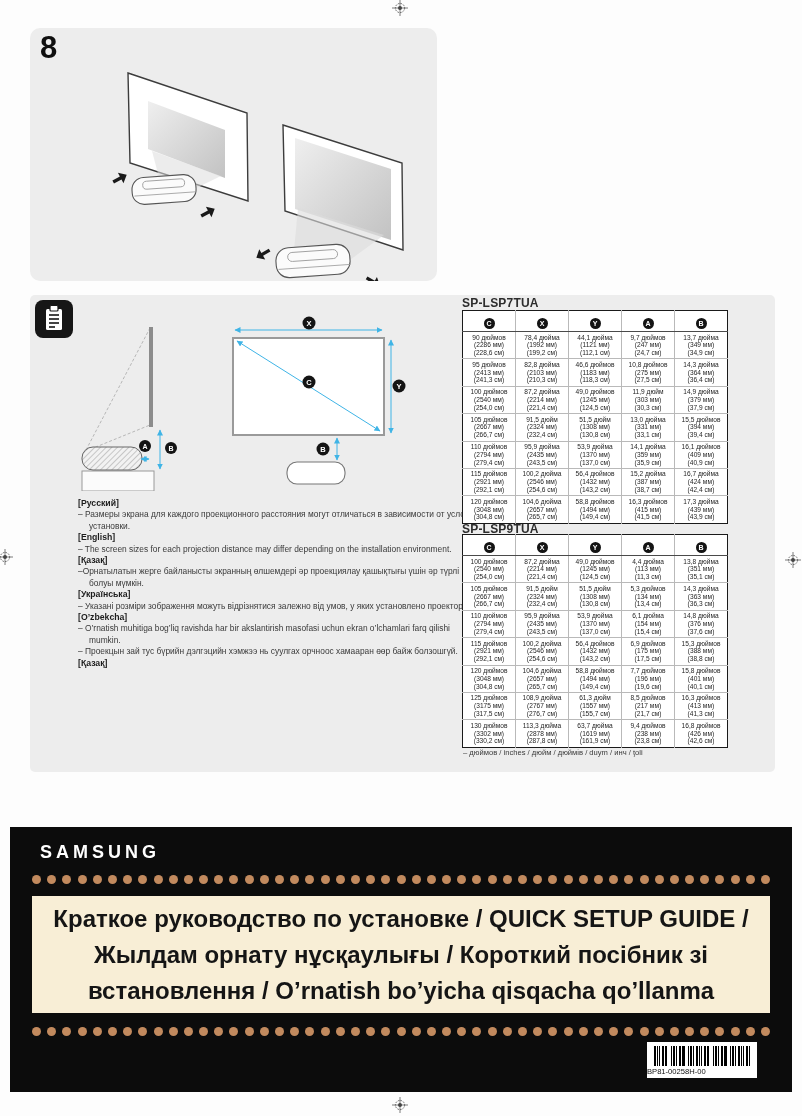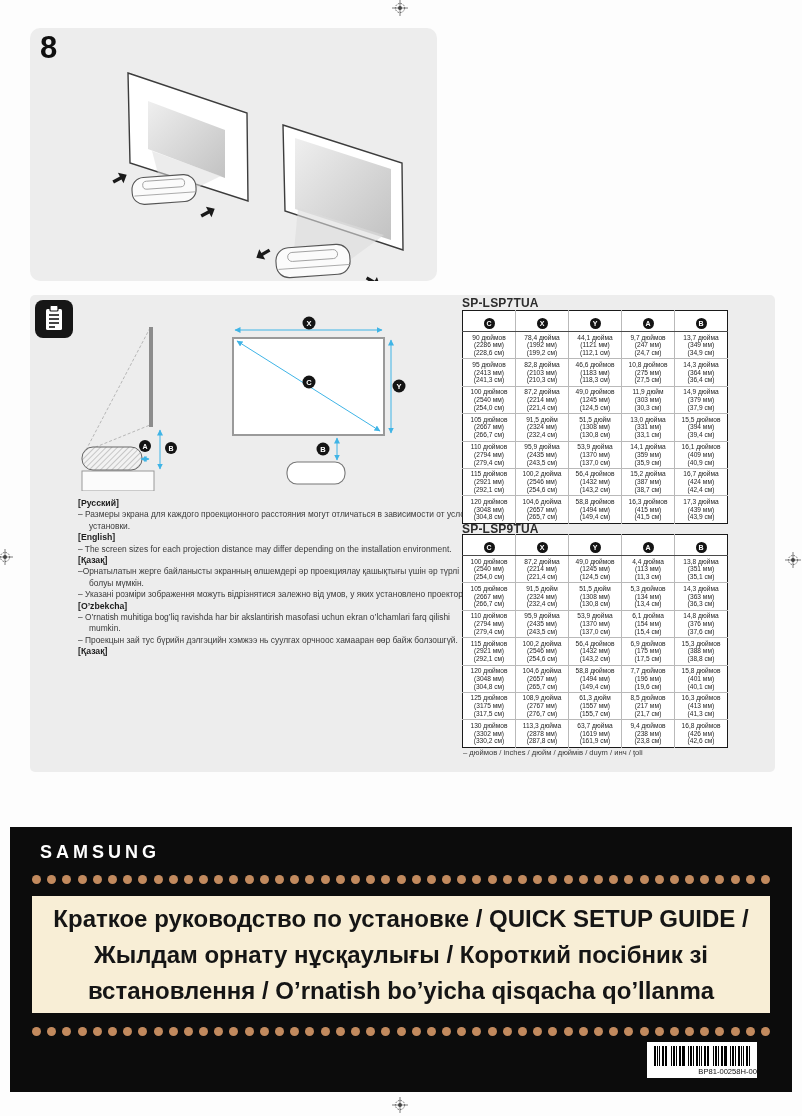--- a/index.html
+++ b/index.html
@@ -40,21 +40,21 @@
   #samsung-logo{position:absolute;left:30px;top:15px;color:#fff;font-size:18px;font-weight:700;letter-spacing:4px;}
   .dots{position:absolute;left:22px;width:738px;height:10px;display:flex;justify-content:space-between;align-items:center;}
   #dots-top{top:47px;} #dots-bottom{top:199px;}
   .dots span{width:9px;height:9px;border-radius:50%;background:#c28a5e;flex:0 0 auto;}
   #title-box{position:absolute;left:22px;top:69px;width:738px;height:117px;background:#f8eed6;
       display:flex;align-items:center;justify-content:center;}
   #title-box .t{font-size:24px;font-weight:700;color:#151515;line-height:36px;text-align:center;padding:0 12px;}
   #barcode{position:absolute;left:637px;top:215px;width:110px;height:36px;background:#fff;}
   #barcode .bars{height:20px;margin:4px 7px 1px;
       background:repeating-linear-gradient(90deg,#000 0 1.6px,#fff 1.6px 2.6px,#000 2.6px 4.4px,#fff 4.4px 5.2px,#000 5.2px 6px,#fff 6px 8.4px);}
-  #barcode .bc-text{font-size:7.6px;text-align:right;color:#111;line-height:9px;}
+  #barcode .bc-text{font-size:7.6px;text-align:left;color:#111;line-height:9px;}
 </style>
 </head>
 <body>
 
 <div id="page">
 
   <svg class="regmark" style="left:392px;top:0px" viewBox="0 0 16 16">
     <line x1="8" y1="0" x2="8" y2="16" stroke="#444" stroke-width="0.7"></line>
     <line x1="0" y1="8" x2="16" y2="8" stroke="#444" stroke-width="0.7"></line>
     <circle cx="8" cy="8" r="4.6" fill="none" stroke="#444" stroke-width="0.8" stroke-dasharray="1.6 1.1"></circle>
@@ -190,20 +190,21 @@
       </div>
       <div class="note">
         <div class="lang">[English]</div>
         <p>–  The screen sizes for each projection distance may differ depending on the installation environment.</p>
       </div>
       <div class="note">
         <div class="lang">[Қазақ]</div>
         <p>–Орнатылатын жерге байланысты экранның өлшемдері әр проекциялау қашықтығы үшін әр түрлі болуы мүмкін.</p>
       </div>
       <div class="note">
+        <div class="lang">[Українська]</div>
         <p>–  Указані розміри зображення можуть відрізнятися залежно від умов, у яких установлено проектор.</p>
       </div>
       <div class="note">
         <div class="lang">[O’zbekcha]</div>
         <p>–  O’rnatish muhitiga bog’liq ravishda har bir akslantirish masofasi uchun ekran o’lchamlari farq qilishi mumkin.</p>
       </div>
       <div class="note">
         <p>–  Проекцын зай тус бүрийн дэлгэцийн хэмжээ нь суулгах орчноос хамааран өөр байж болзошгүй.</p>
       </div>
       <div class="note">

